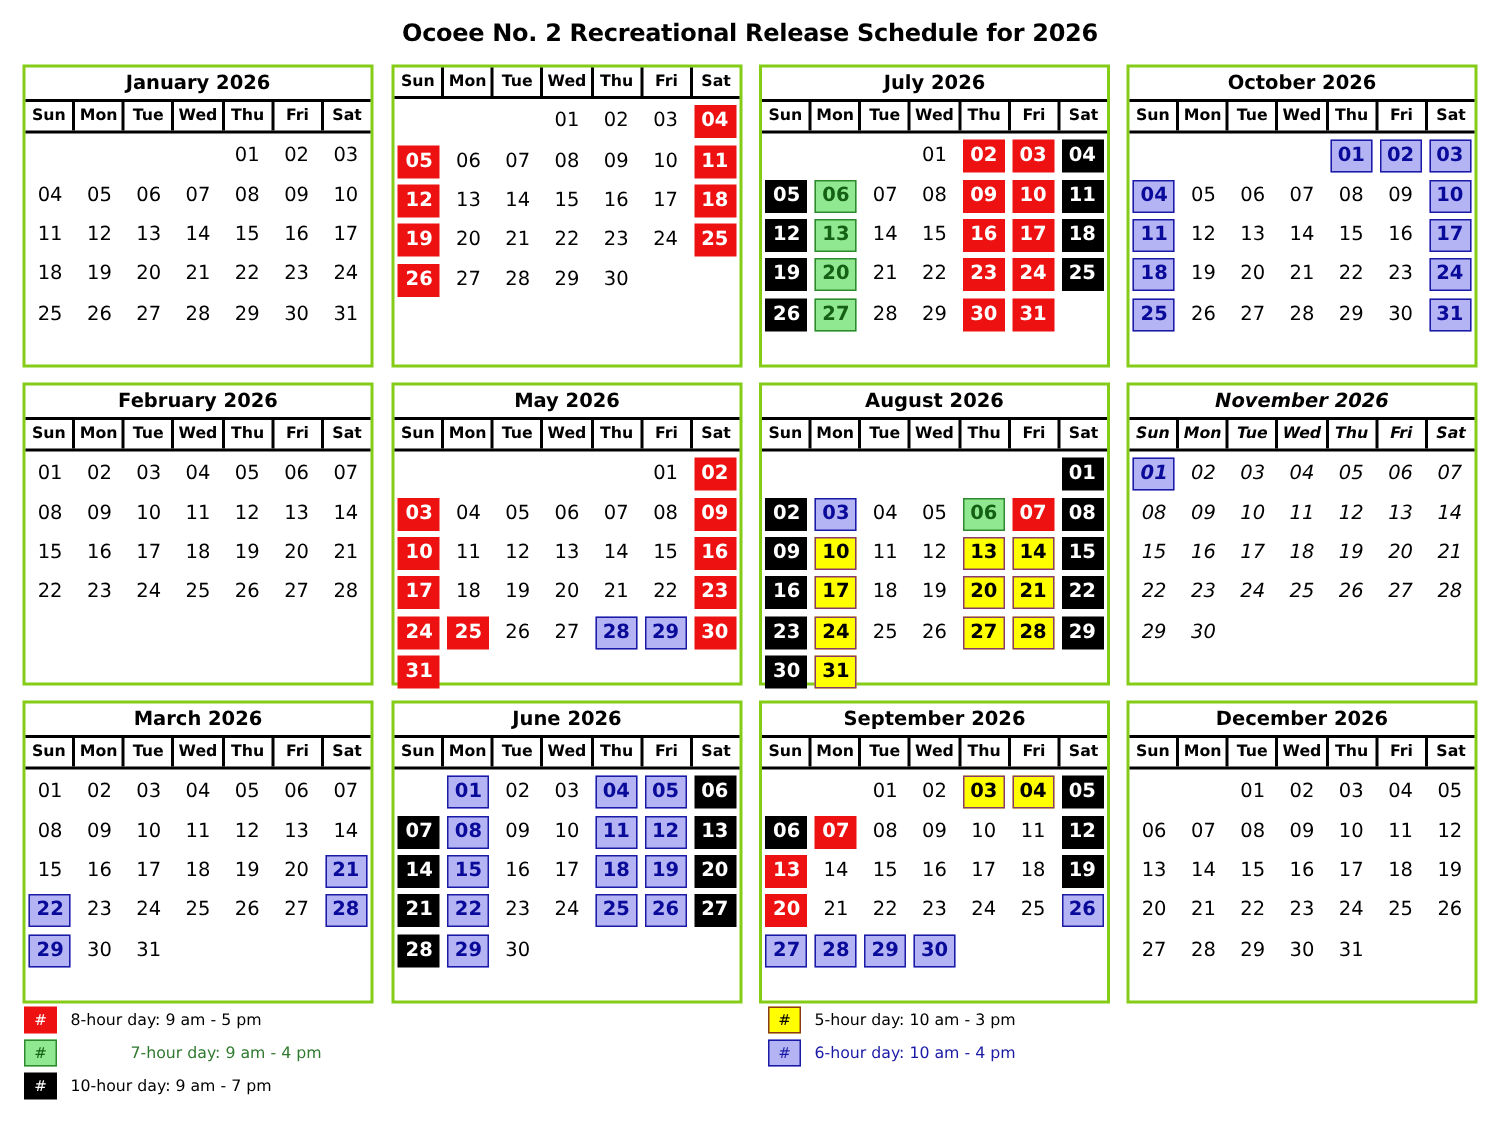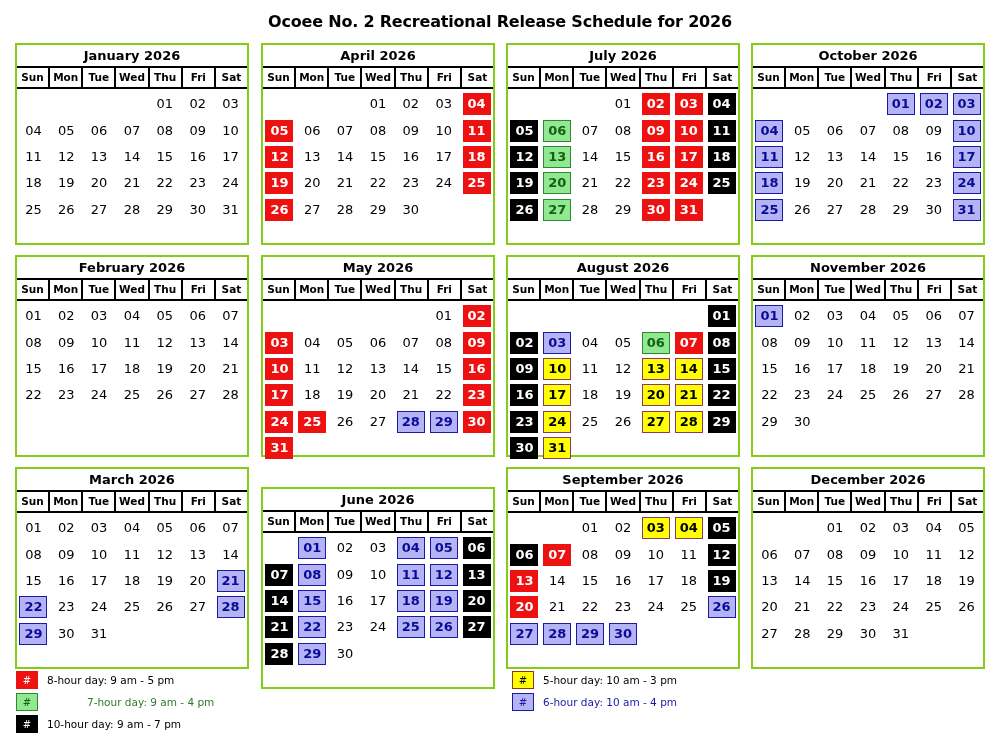--- a/index.html
+++ b/index.html
@@ -144,21 +144,20 @@
         </div>
         <div class="day">
           <span class="n">30</span>
         </div>
         <div class="day">
           <span class="n">31</span>
         </div>
       </div>
     </div>
     <div class="month" style="left: 261px; top: 43px;">
-      <div class="mhead">April 2026</div>
       <div class="dow">
         <span>Sun</span>
         <span>Mon</span>
         <span>Tue</span>
         <span>Wed</span>
         <span>Thu</span>
         <span>Fri</span>
         <span>Sat</span>
       </div>
       <div class="grid">
@@ -794,21 +793,21 @@
           <span class="n">29</span>
         </div>
         <div class="day t-black">
           <span class="n">30</span>
         </div>
         <div class="day t-yellow">
           <span class="n">31</span>
         </div>
       </div>
     </div>
-    <div class="month" style="left: 751px; top: 255px;">
+    <div class="month" style="left: 751px; top: 255px; font-style: italic;">
       <div class="mhead">November 2026</div>
       <div class="dow">
         <span>Sun</span>
         <span>Mon</span>
         <span>Tue</span>
         <span>Wed</span>
         <span>Thu</span>
         <span>Fri</span>
         <span>Sat</span>
       </div>
@@ -1005,21 +1004,21 @@
           <span class="n">29</span>
         </div>
         <div class="day">
           <span class="n">30</span>
         </div>
         <div class="day">
           <span class="n">31</span>
         </div>
       </div>
     </div>
-    <div class="month" style="left: 261px; top: 467px; margin-top: 20px;">
+    <div class="month" style="left: 261px; top: 467px;">
       <div class="mhead">June 2026</div>
       <div class="dow">
         <span>Sun</span>
         <span>Mon</span>
         <span>Tue</span>
         <span>Wed</span>
         <span>Thu</span>
         <span>Fri</span>
         <span>Sat</span>
       </div>

